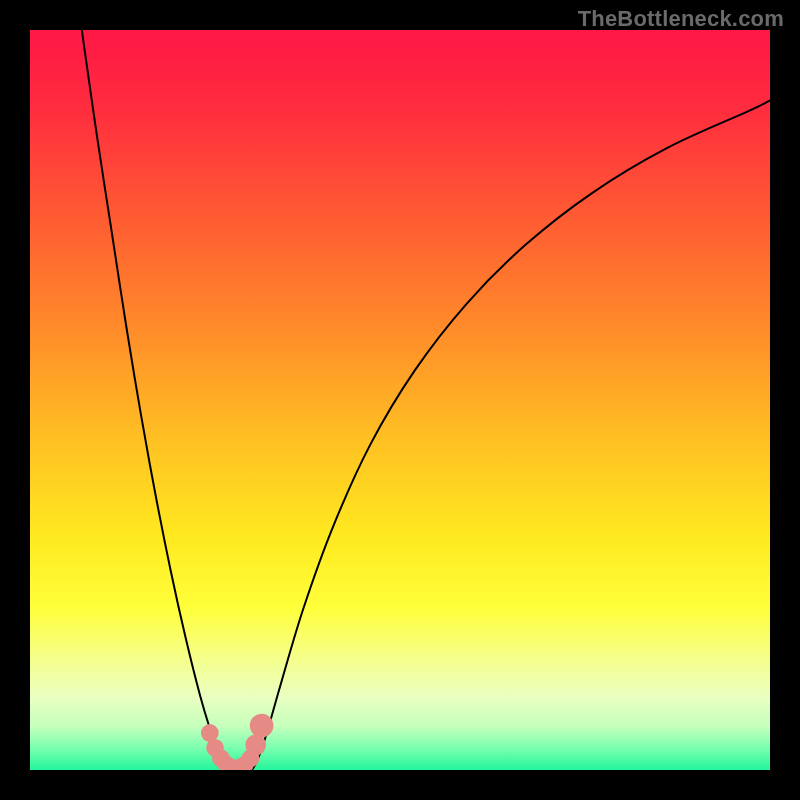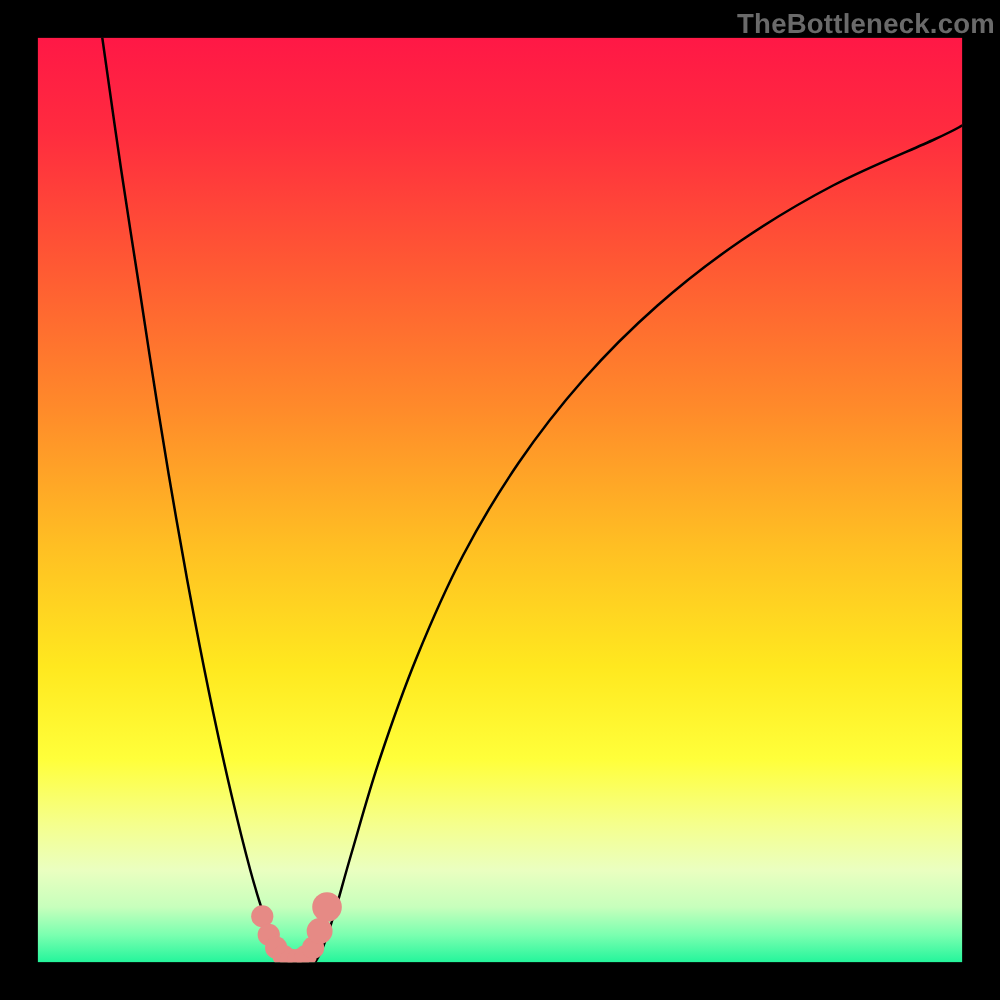--- a/index.html
+++ b/index.html
@@ -21,21 +21,21 @@
     position: absolute;
     left: 30px;
     top: 30px;
     width: 740px;
     height: 740px;
     overflow: hidden;
   }
   .title-text {
     position: absolute;
     top: 6px;
-    right: 4px;
+    right: 16px;
     color: #6a6a6a;
     font-size: 22px;
     font-weight: 600;
     letter-spacing: 0.2px;
   }
   svg { display: block; }
 </style>
 </head>
 <body>
 

